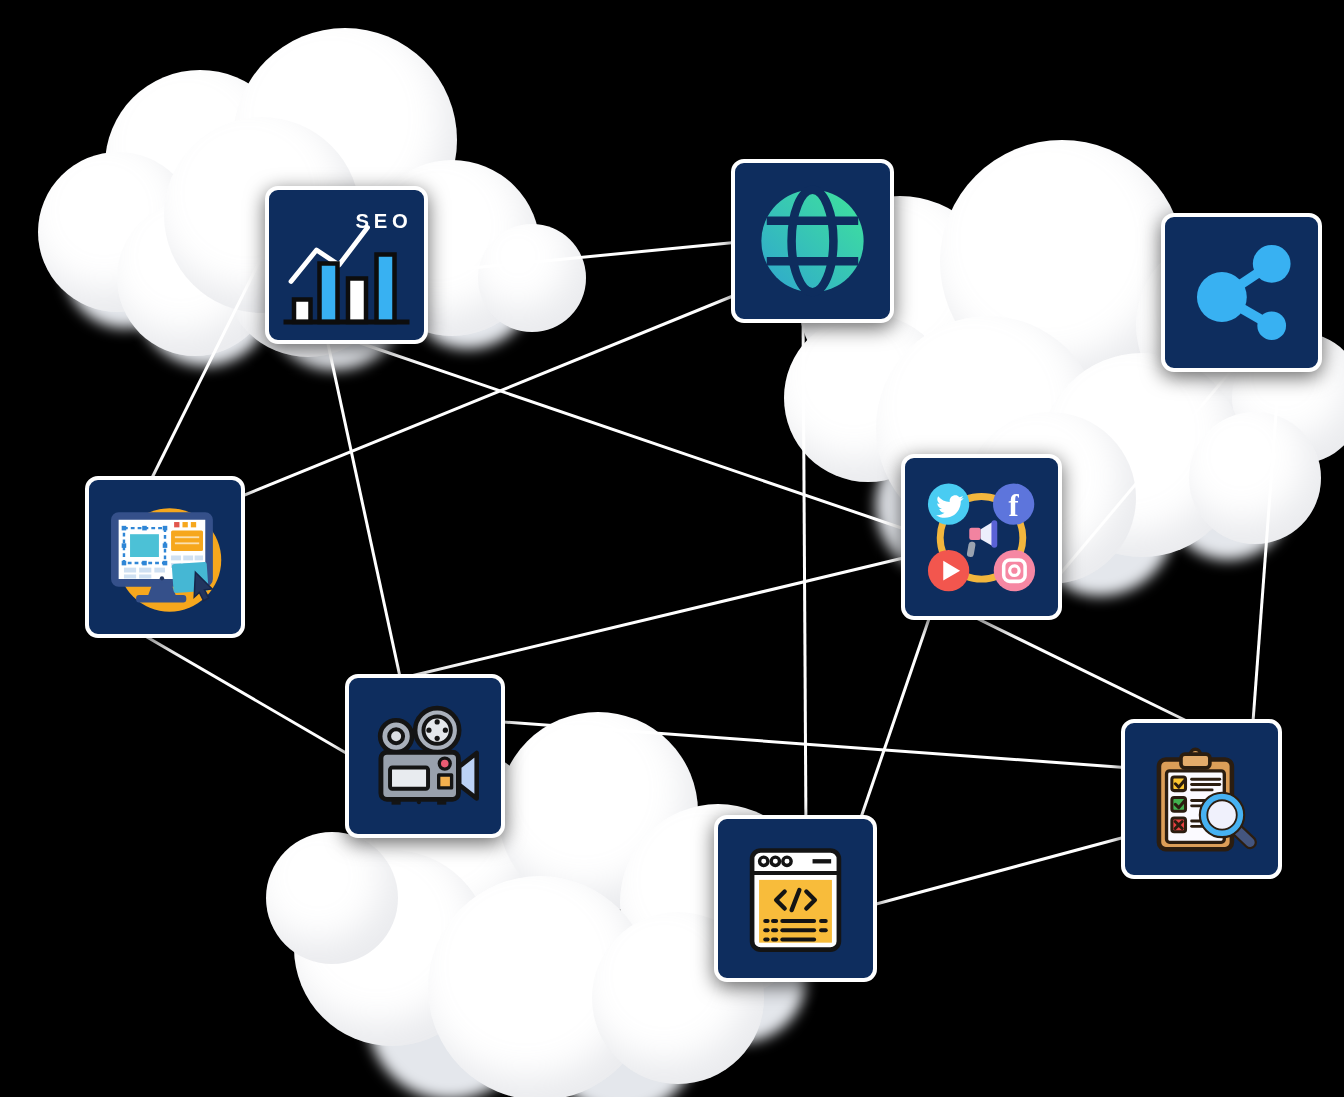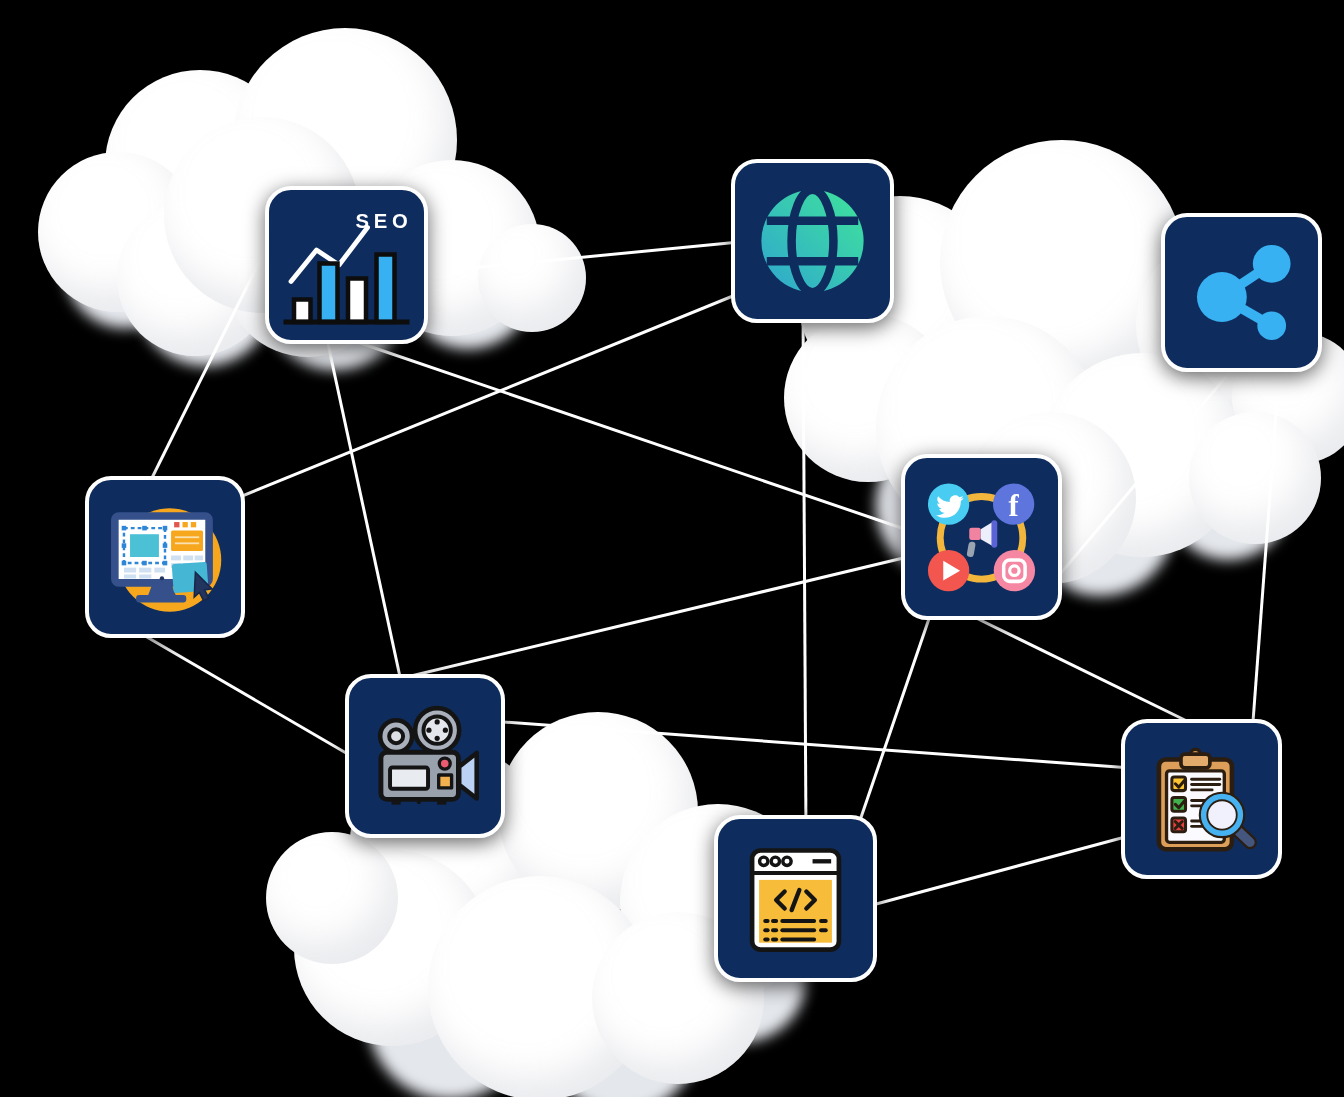--- a/index.html
+++ b/index.html
@@ -4,21 +4,21 @@
 <style>
   html,body{margin:0;padding:0;background:#000;}
   #stage{position:relative;overflow:hidden;font-family:"Liberation Sans",sans-serif;}
   .layer{position:absolute;left:0;top:0;right:0;bottom:0;}
   .cloud-lobe{position:absolute;border-radius:50%;}
   .cloud-lobe.white{background:#ffffff;box-shadow:inset -14px -22px 34px rgba(148,156,170,0.20);}
   .cloud-lobe.shade{background:#e4e7ec;filter:blur(7px);}
   #edge-layer{position:absolute;left:0;top:0;}
   #edge-layer line{stroke:var(--line-color,#fff);stroke-width:3;}
   .tile{position:absolute;background:var(--tile-bg,#0e2d5e);border:4px solid var(--tile-border,#fff);
-        border-radius:26px;box-sizing:border-box;box-shadow:0 5px 20px rgba(0,0,0,0.6);}
+        border-radius:13px;box-sizing:border-box;box-shadow:0 5px 20px rgba(0,0,0,0.6);}
   .tile svg{width:100%;height:100%;display:block;}
   .seo-text{font-family:"Liberation Sans",sans-serif;font-weight:bold;}
 </style>
 </head>
 <body>
 
 <div id="stage" style="width: 1344px; height: 1097px; background: rgb(0, 0, 0); --tile-bg: #0e2d5e; --tile-border: #ffffff; --line-color: #ffffff;">
 
   <div id="cloud-layer" class="layer">
       <div class="cloud-lobe shade" style="left: 137px; top: 230px; height: 136px; width: 136px;"></div>

